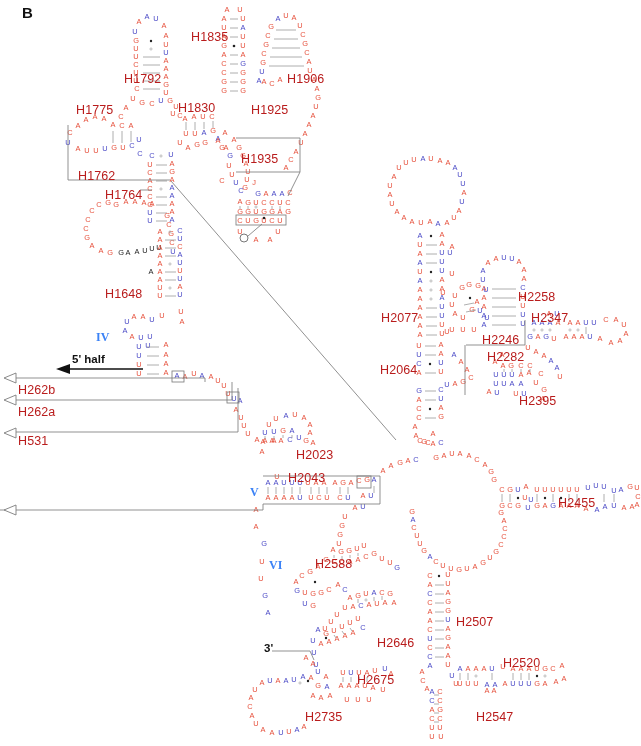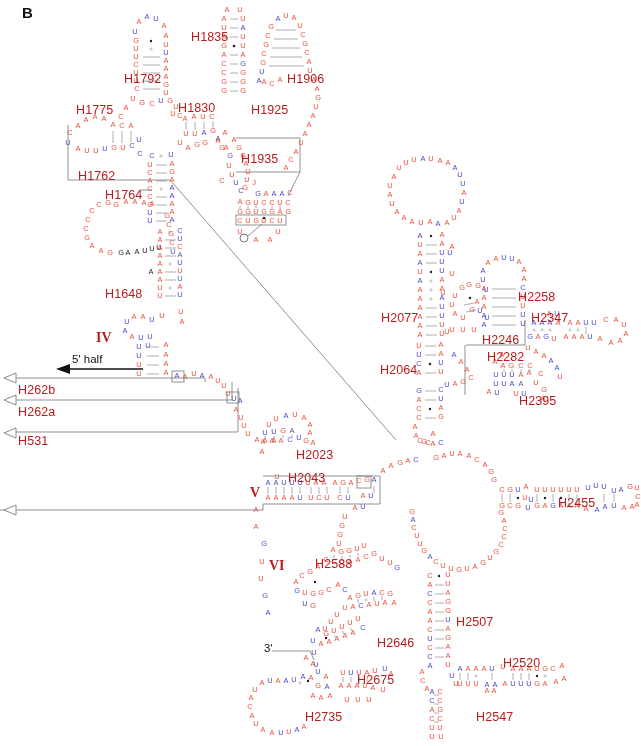--- a/index.html
+++ b/index.html
@@ -3,22 +3,22 @@
 <meta charset="utf-8">
 <style>
   html,body{margin:0;padding:0;background:#ffffff;}
   body{width:641px;height:746px;position:relative;overflow:hidden;
        font-family:"Liberation Sans",sans-serif;color:#1a1a1a;}
   #stage{position:absolute;left:0;top:0;width:641px;height:746px;}
   .lbl{position:absolute;font-family:"Liberation Sans",sans-serif;font-size:12.5px;
        color:#b91c1c;white-space:nowrap;letter-spacing:.1px;}
   .panel-letter{position:absolute;font-weight:bold;font-size:15px;color:#111;}
   .roman{position:absolute;font-family:"Liberation Serif",serif;font-weight:bold;
-         font-size:14px;color:#b91c1c;}
-  .endlbl{position:absolute;font-weight:normal;font-size:11.5px;color:#111;}
+         font-size:12px;color:#3b82f6;}
+  .endlbl{position:absolute;font-weight:bold;font-size:11.5px;color:#111;}
   svg{position:absolute;left:0;top:0;width:641px;height:746px;overflow:visible;}
   svg#bases text{font-family:"Liberation Sans",sans-serif;font-size:7.4px;
                  text-anchor:middle;dominant-baseline:middle;}
   .r{fill:#e6503c;} .b{fill:#4a49c6;} .k{fill:#222;}
   .bp{stroke:#9b9b9b;stroke-width:.8;}
   .lead{stroke:#7d7d7d;stroke-width:.85;fill:none;}
   .box{stroke:#7d7d7d;stroke-width:.85;fill:none;}
 </style>
 </head>
 <body>

